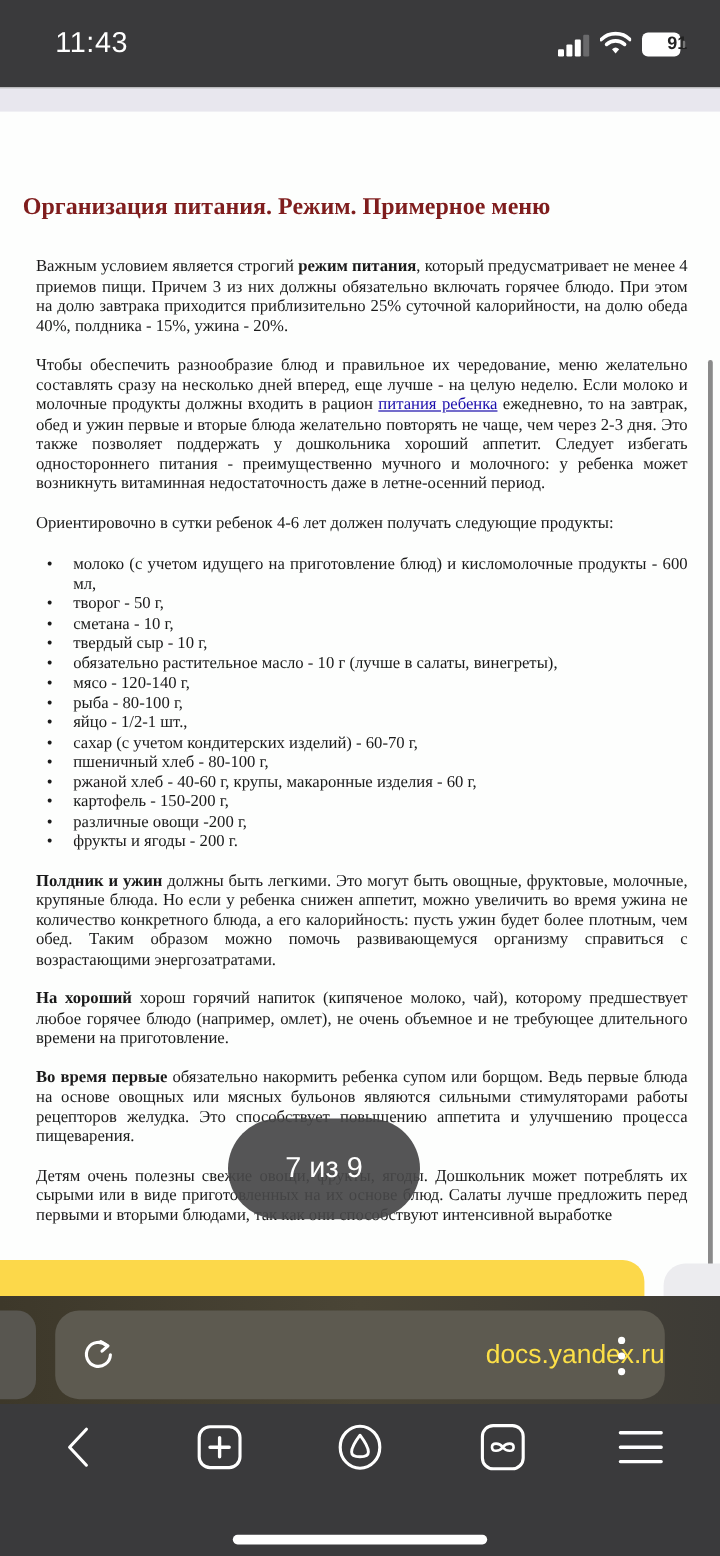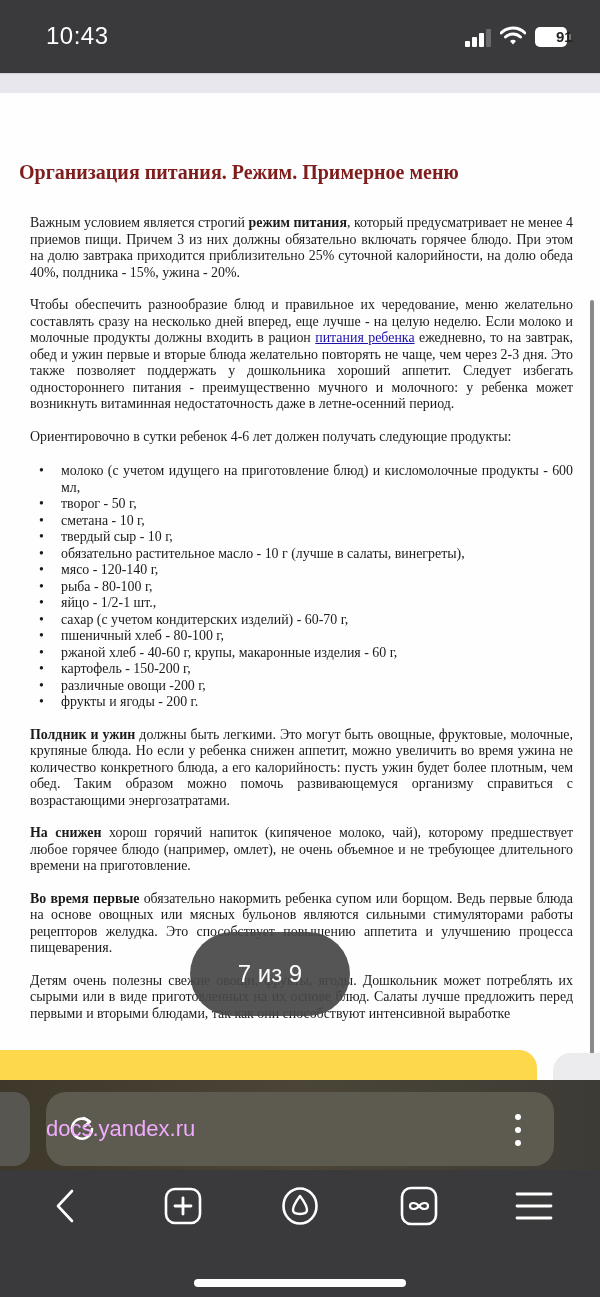--- a/index.html
+++ b/index.html
@@ -36,33 +36,33 @@
   .save-btn { position: absolute; left: -20px; top: 1050px; width: 557px; height: 60px; background: #fcd84a; border-radius: 18px; overflow: hidden; }
   .save-btn span { position: absolute; left: 72px; top: 32px; font-family: "Liberation Sans", sans-serif; font-size: 19px; font-weight: 700; color: #222; }
   .side-btn { position: absolute; left: 553px; top: 1053px; width: 70px; height: 56px; background: #ececef; border-radius: 18px; }
 
   
   .browser-panel { position: absolute; left: 0; top: 1080px; width: 600px; height: 217px; background: #3a3a3c; }
   .panel-top-glow { position: absolute; left: 0; top: 0; width: 600px; height: 90px; background: linear-gradient(90deg, #3d382a 0%, #4a4536 50%, #3d3b36 100%); }
   .tab-stub { position: absolute; left: -20px; top: 12px; width: 50px; height: 74px; background: #585650; border-radius: 16px; }
   .address-bar { position: absolute; left: 46px; top: 12px; width: 508px; height: 74px; border-radius: 20px; background: #5d5a50; }
   .reload-icon { position: absolute; left: 22px; top: 22px; width: 30px; height: 30px; }
-  .url-text { position: absolute; left: 0; right: 0; top: 0; line-height: 74px; text-align: left; color: #f0abfc; font-family: "Liberation Sans", sans-serif; font-size: 22px; }
+  .url-text { position: absolute; left: 0; right: 0; top: 0; line-height: 74px; text-align: right; color: #fde047; font-family: "Liberation Sans", sans-serif; font-size: 22px; }
   .more-icon { position: absolute; right: 32px; top: 22px; width: 8px; height: 32px; }
   .more-icon span { position: absolute; left: 1px; width: 6px; height: 6px; border-radius: 50%; background: #fff; }
 
   .nav { position: absolute; left: 0; top: 98px; width: 600px; height: 60px; }
   .nav-btn { position: absolute; top: 6px; width: 44px; height: 44px; display: flex; align-items: center; justify-content: center; }
   .home-indicator { position: absolute; left: 194px; top: 1290px; width: 212px; height: 8px; border-radius: 4px; background: #fff; }
 </style>
 </head>
 <body>
 
 <div class="status-bar">
-  <div class="status-time">10:43</div>
+  <div class="status-time">11:43</div>
   <div class="signal">
     <span style="left:0;height:6px;"></span>
     <span style="left:7px;height:10px;"></span>
     <span style="left:14px;height:14px;"></span>
     <span style="left:21px;height:18px;background:#6a6a6c;"></span>
   </div>
   <svg class="wifi" viewBox="0 0 26 20">
     <path d="M1 7 A17 17 0 0 1 25 7" stroke="#fff" stroke-width="3" fill="none" stroke-linecap="round"></path>
     <path d="M5.5 11 A11 11 0 0 1 20.5 11" stroke="#fff" stroke-width="3" fill="none" stroke-linecap="round"></path>
     <path d="M10 15 L13 18.5 L16 15 A4.5 4.5 0 0 0 10 15 Z" fill="#fff"></path>
@@ -93,21 +93,21 @@
       <li>сахар (с учетом кондитерских изделий) - 60-70 г,</li>
       <li>пшеничный хлеб - 80-100 г,</li>
       <li>ржаной хлеб - 40-60 г, крупы, макаронные изделия - 60 г,</li>
       <li>картофель - 150-200 г,</li>
       <li>различные овощи -200 г,</li>
       <li>фрукты и ягоды - 200 г.</li>
     </ul>
 
   <p><b>Полдник и ужин</b><span> должны быть легкими. Это могут быть овощные, фруктовые, молочные, крупяные блюда. Но если у ребенка снижен аппетит, можно увеличить во время ужина не количество конкретного блюда, а его калорийность: пусть ужин будет более плотным, чем обед. Таким образом можно помочь развивающемуся организму справиться с возрастающими энергозатратами.</span></p>
 
-  <p><b>На снижен</b><span> хорош горячий напиток (кипяченое молоко, чай), которому предшествует любое горячее блюдо (например, омлет), не очень объемное и не требующее длительного времени на приготовление.</span></p>
+  <p><b>На хороший</b><span> хорош горячий напиток (кипяченое молоко, чай), которому предшествует любое горячее блюдо (например, омлет), не очень объемное и не требующее длительного времени на приготовление.</span></p>
 
   <p><b>Во время первые</b><span> обязательно накормить ребенка супом или борщом. Ведь первые блюда на основе овощных или мясных бульонов являются сильными стимуляторами работы рецепторов желудка. Это способствует повышению аппетита и улучшению процесса пищеварения.</span></p>
 
   <p>Детям очень полезны свежие овощи, фрукты, ягоды. Дошкольник может потреблять их сырыми или в виде приготовленных на их основе блюд. Салаты лучше предложить перед первыми и вторыми блюдами, так как они способствуют интенсивной выработке</p>
 </div>
 
 <div class="scrollbar"></div>
 
 <div class="page-pill">7 из 9</div>
 

